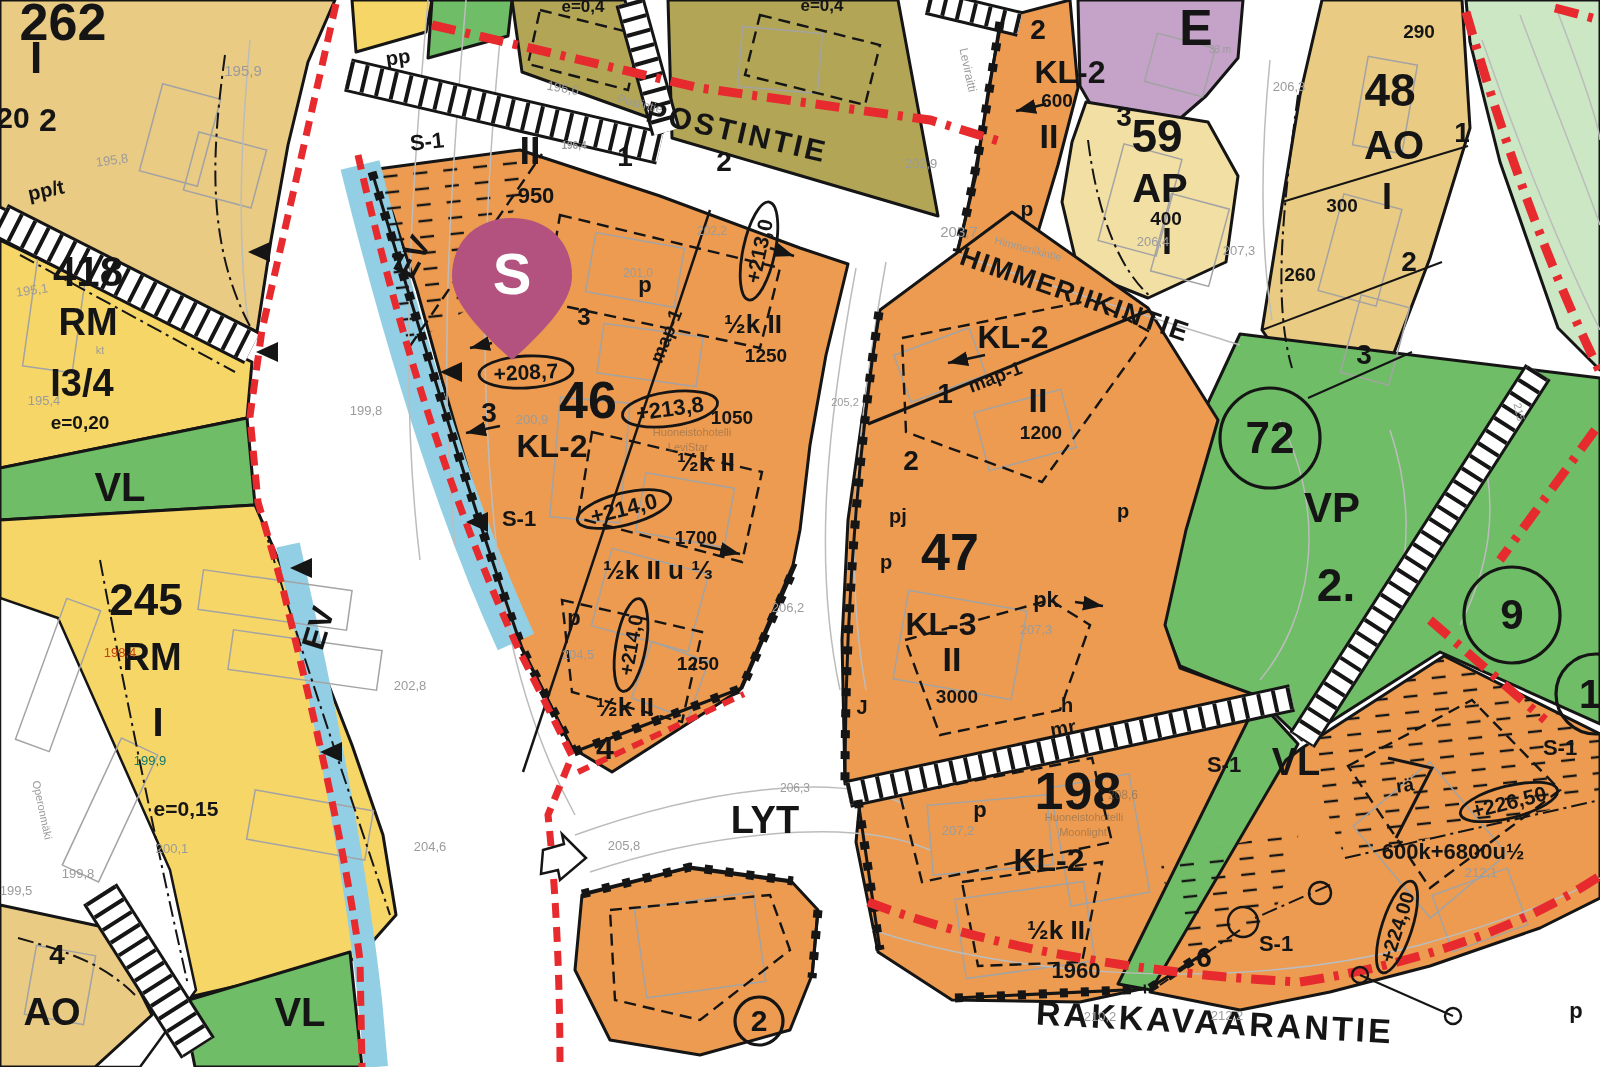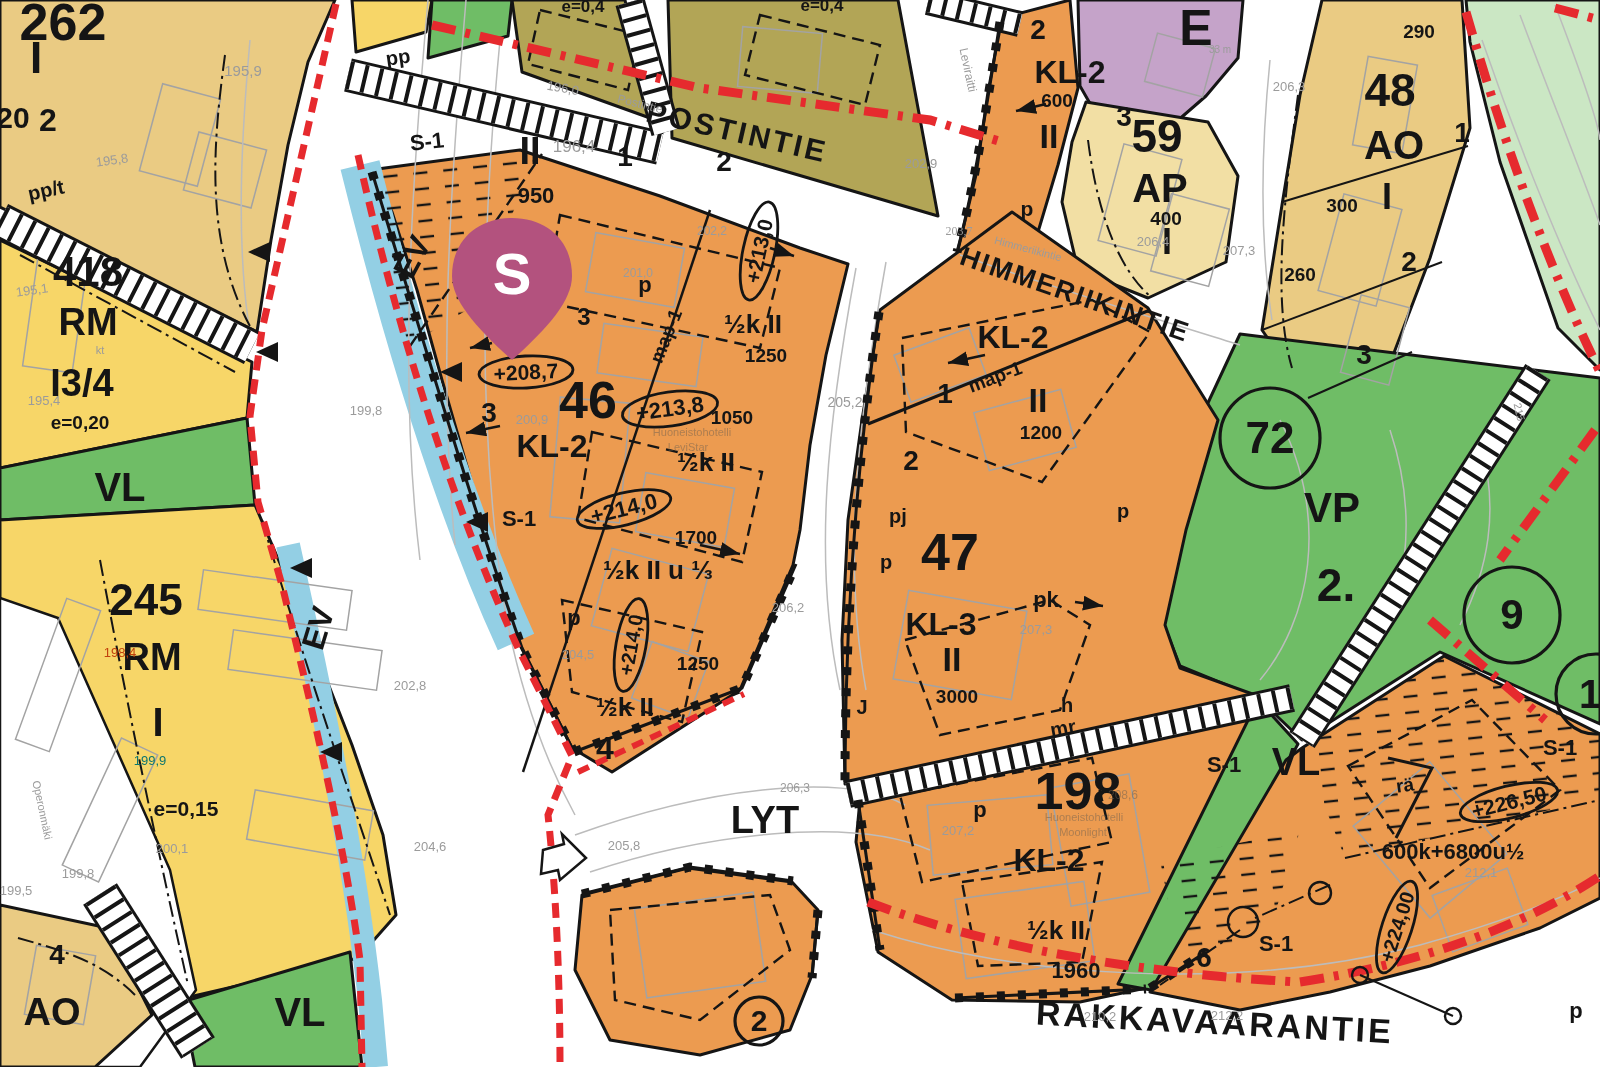--- a/index.html
+++ b/index.html
@@ -292,26 +292,26 @@
       <div class="lbl" style="left: 52px; top: 1012px; font-size: 38px; transform: translate(-50%, -50%) rotate(0deg);">AO</div>
       <div class="lbl" style="left: 300px; top: 1012px; font-size: 40px; transform: translate(-50%, -50%) rotate(0deg);">VL</div>
       <div class="lbl" style="left: 412px; top: 257px; font-size: 32px; transform: translate(-50%, -50%) rotate(-62deg);">EV</div>
       <div class="lbl" style="left: 318px; top: 628px; font-size: 32px; transform: translate(-50%, -50%) rotate(-73deg);">EV</div>
       <div class="lbl" style="left: 583px; top: 6px; font-size: 17px; transform: translate(-50%, -50%) rotate(0deg);">e=0,4</div>
       <div class="lbl" style="left: 822px; top: 5px; font-size: 17px; transform: translate(-50%, -50%) rotate(0deg);">e=0,4</div>
       <div class="lbl" style="left: 398px; top: 57px; font-size: 20px; transform: translate(-50%, -50%) rotate(-8deg);">pp</div>
       <div class="lbl" style="left: 737px; top: 132px; font-size: 30px; letter-spacing: 3px; transform: translate(-50%, -50%) rotate(13deg);">POSTINTIE</div>
       <div class="lbl" style="left: 640px; top: 104px; font-size: 12px; color: rgb(155, 155, 155); font-weight: 400; transform: translate(-50%, -50%) rotate(14deg);">Postintie</div>
       <div class="lbl" style="left: 563px; top: 88px; font-size: 13px; color: rgb(155, 155, 155); font-weight: 400; transform: translate(-50%, -50%) rotate(10deg);">196,0</div>
-      <div class="lbl" style="left: 554px; top: 146px; font-size: 17px; color: rgb(155, 155, 155); font-weight: 400; transform: translate(-50%, -50%) rotate(0deg); padding-left: 40px;">196,4</div>
+      <div class="lbl" style="left: 554px; top: 146px; font-size: 10px; color: rgb(155, 155, 155); font-weight: 700; transform: translate(-50%, -50%) rotate(0deg); padding-left: 40px;">196,4</div>
       <div class="lbl" style="left: 1075px; top: 295px; font-size: 27px; letter-spacing: 2px; transform: translate(-50%, -50%) rotate(19deg);">HIMMERIIKINTIE</div>
       <div class="lbl" style="left: 1028px; top: 249px; font-size: 11px; color: rgb(155, 155, 155); font-weight: 400; transform: translate(-50%, -50%) rotate(15deg);">Himmeriikintie</div>
       <div class="lbl" style="left: 968px; top: 70px; font-size: 12px; color: rgb(155, 155, 155); font-weight: 400; transform: translate(-50%, -50%) rotate(78deg);">Leviraitti</div>
       <div class="lbl" style="left: 921px; top: 163px; font-size: 13px; color: rgb(155, 155, 155); font-weight: 400; transform: translate(-50%, -50%) rotate(0deg);">202,9</div>
-      <div class="lbl" style="left: 959px; top: 231px; font-size: 12px; color: rgb(155, 155, 155); font-weight: 400; transform: translate(-50%, -50%) rotate(0deg); font-family: Liberation Serif, serif;">203,7</div>
+      <div class="lbl" style="left: 959px; top: 231px; font-size: 15px; color: rgb(155, 155, 155); font-weight: 400; transform: translate(-50%, -50%) rotate(0deg);">203,7</div>
       <div class="lbl" style="left: 1038px; top: 30px; font-size: 28px; transform: translate(-50%, -50%) rotate(0deg);">2</div>
       <div class="lbl" style="left: 1070px; top: 72px; font-size: 32px; transform: translate(-50%, -50%) rotate(0deg);">KL-2</div>
       <div class="lbl" style="left: 1057px; top: 100px; font-size: 19px; transform: translate(-50%, -50%) rotate(0deg);">600</div>
       <div class="lbl" style="left: 1049px; top: 136px; font-size: 34px; transform: translate(-50%, -50%) rotate(0deg);">II</div>
       <div class="lbl" style="left: 1027px; top: 208px; font-size: 21px; transform: translate(-50%, -50%) rotate(0deg);">p</div>
       <div class="lbl" style="left: 1196px; top: 28px; font-size: 50px; transform: translate(-50%, -50%) rotate(0deg);">E</div>
       <div class="lbl" style="left: 1124px; top: 117px; font-size: 28px; transform: translate(-50%, -50%) rotate(0deg);">3</div>
       <div class="lbl" style="left: 1157px; top: 136px; font-size: 46px; transform: translate(-50%, -50%) rotate(0deg);">59</div>
       <div class="lbl" style="left: 1160px; top: 188px; font-size: 40px; transform: translate(-50%, -50%) rotate(0deg);">AP</div>
       <div class="lbl" style="left: 1166px; top: 218px; font-size: 19px; transform: translate(-50%, -50%) rotate(0deg);">400</div>
@@ -361,21 +361,21 @@
       <div class="lbl" style="left: 658px; top: 570px; font-size: 26px; transform: translate(-50%, -50%) rotate(0deg);">½k II u ⅓</div>
       <div class="lbl" style="left: 532px; top: 419px; font-size: 13px; color: rgb(155, 155, 155); font-weight: 400; transform: translate(-50%, -50%) rotate(0deg);">200,9</div>
       <div class="lbl" style="left: 712px; top: 231px; font-size: 12px; color: rgb(155, 155, 155); font-weight: 400; transform: translate(-50%, -50%) rotate(0deg);">202,2</div>
       <div class="lbl" style="left: 638px; top: 273px; font-size: 12px; color: rgb(155, 155, 155); font-weight: 400; transform: translate(-50%, -50%) rotate(0deg);">201,0</div>
       <div class="lbl" style="left: 574px; top: 618px; font-size: 22px; transform: translate(-50%, -50%) rotate(0deg);">p</div>
       <div class="lbl" style="left: 578px; top: 654px; font-size: 13px; color: rgb(155, 155, 155); font-weight: 400; transform: translate(-50%, -50%) rotate(0deg);">204,5</div>
       <div class="lbl" style="left: 631px; top: 645px; font-size: 20px; transform: translate(-50%, -50%) rotate(-80deg);">+214,0</div>
       <div class="lbl" style="left: 698px; top: 663px; font-size: 19px; transform: translate(-50%, -50%) rotate(0deg);">1250</div>
       <div class="lbl" style="left: 625px; top: 707px; font-size: 26px; transform: translate(-50%, -50%) rotate(0deg);">½k II</div>
       <div class="lbl" style="left: 605px; top: 748px; font-size: 32px; transform: translate(-50%, -50%) rotate(0deg);">4</div>
-      <div class="lbl" style="left: 845px; top: 402px; font-size: 14px; color: rgb(155, 155, 155); font-weight: 400; transform: translate(-50%, -50%) rotate(0deg);">205,2</div>
+      <div class="lbl" style="left: 845px; top: 402px; font-size: 11px; color: rgb(155, 155, 155); font-weight: 400; transform: translate(-50%, -50%) rotate(0deg);">205,2</div>
       <div class="lbl" style="left: 788px; top: 607px; font-size: 13px; color: rgb(155, 155, 155); font-weight: 400; transform: translate(-50%, -50%) rotate(0deg);">206,2</div>
       <div class="lbl" style="left: 366px; top: 410px; font-size: 13px; color: rgb(155, 155, 155); font-weight: 400; transform: translate(-50%, -50%) rotate(0deg);">199,8</div>
       <div class="lbl" style="left: 410px; top: 685px; font-size: 13px; color: rgb(155, 155, 155); font-weight: 400; transform: translate(-50%, -50%) rotate(0deg);">202,8</div>
       <div class="lbl" style="left: 430px; top: 846px; font-size: 13px; color: rgb(155, 155, 155); font-weight: 400; transform: translate(-50%, -50%) rotate(0deg);">204,6</div>
       <div class="lbl" style="left: 624px; top: 845px; font-size: 13px; color: rgb(155, 155, 155); font-weight: 400; transform: translate(-50%, -50%) rotate(0deg);">205,8</div>
       <div class="lbl" style="left: 765px; top: 820px; font-size: 38px; transform: translate(-50%, -50%) rotate(0deg);">LYT</div>
       <div class="lbl" style="left: 795px; top: 788px; font-size: 12px; color: rgb(155, 155, 155); font-weight: 400; transform: translate(-50%, -50%) rotate(0deg);">206,3</div>
       <div class="lbl" style="left: 1013px; top: 337px; font-size: 32px; transform: translate(-50%, -50%) rotate(0deg);">KL-2</div>
       <div class="lbl" style="left: 995px; top: 377px; font-size: 19px; transform: translate(-50%, -50%) rotate(-21deg);">map-1</div>
       <div class="lbl" style="left: 945px; top: 394px; font-size: 28px; transform: translate(-50%, -50%) rotate(0deg);">1</div>

